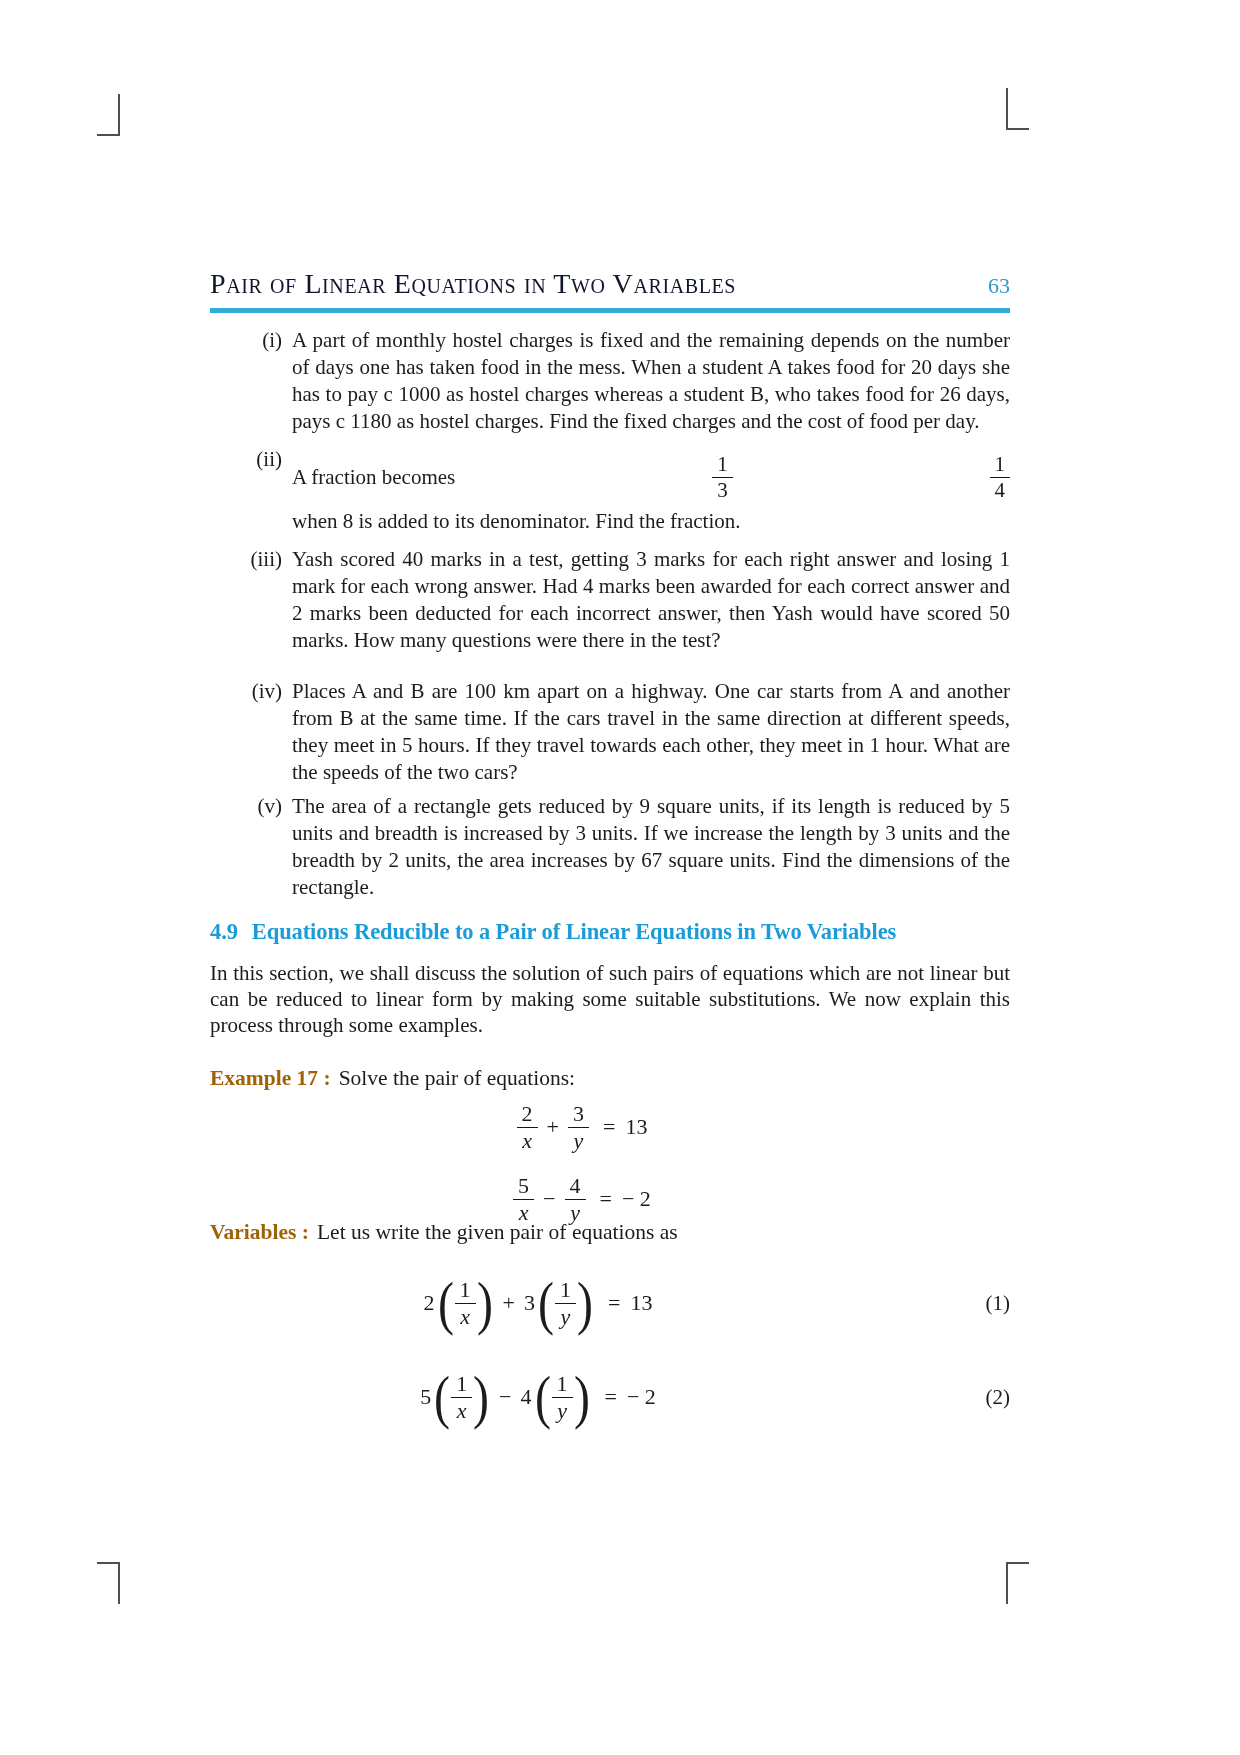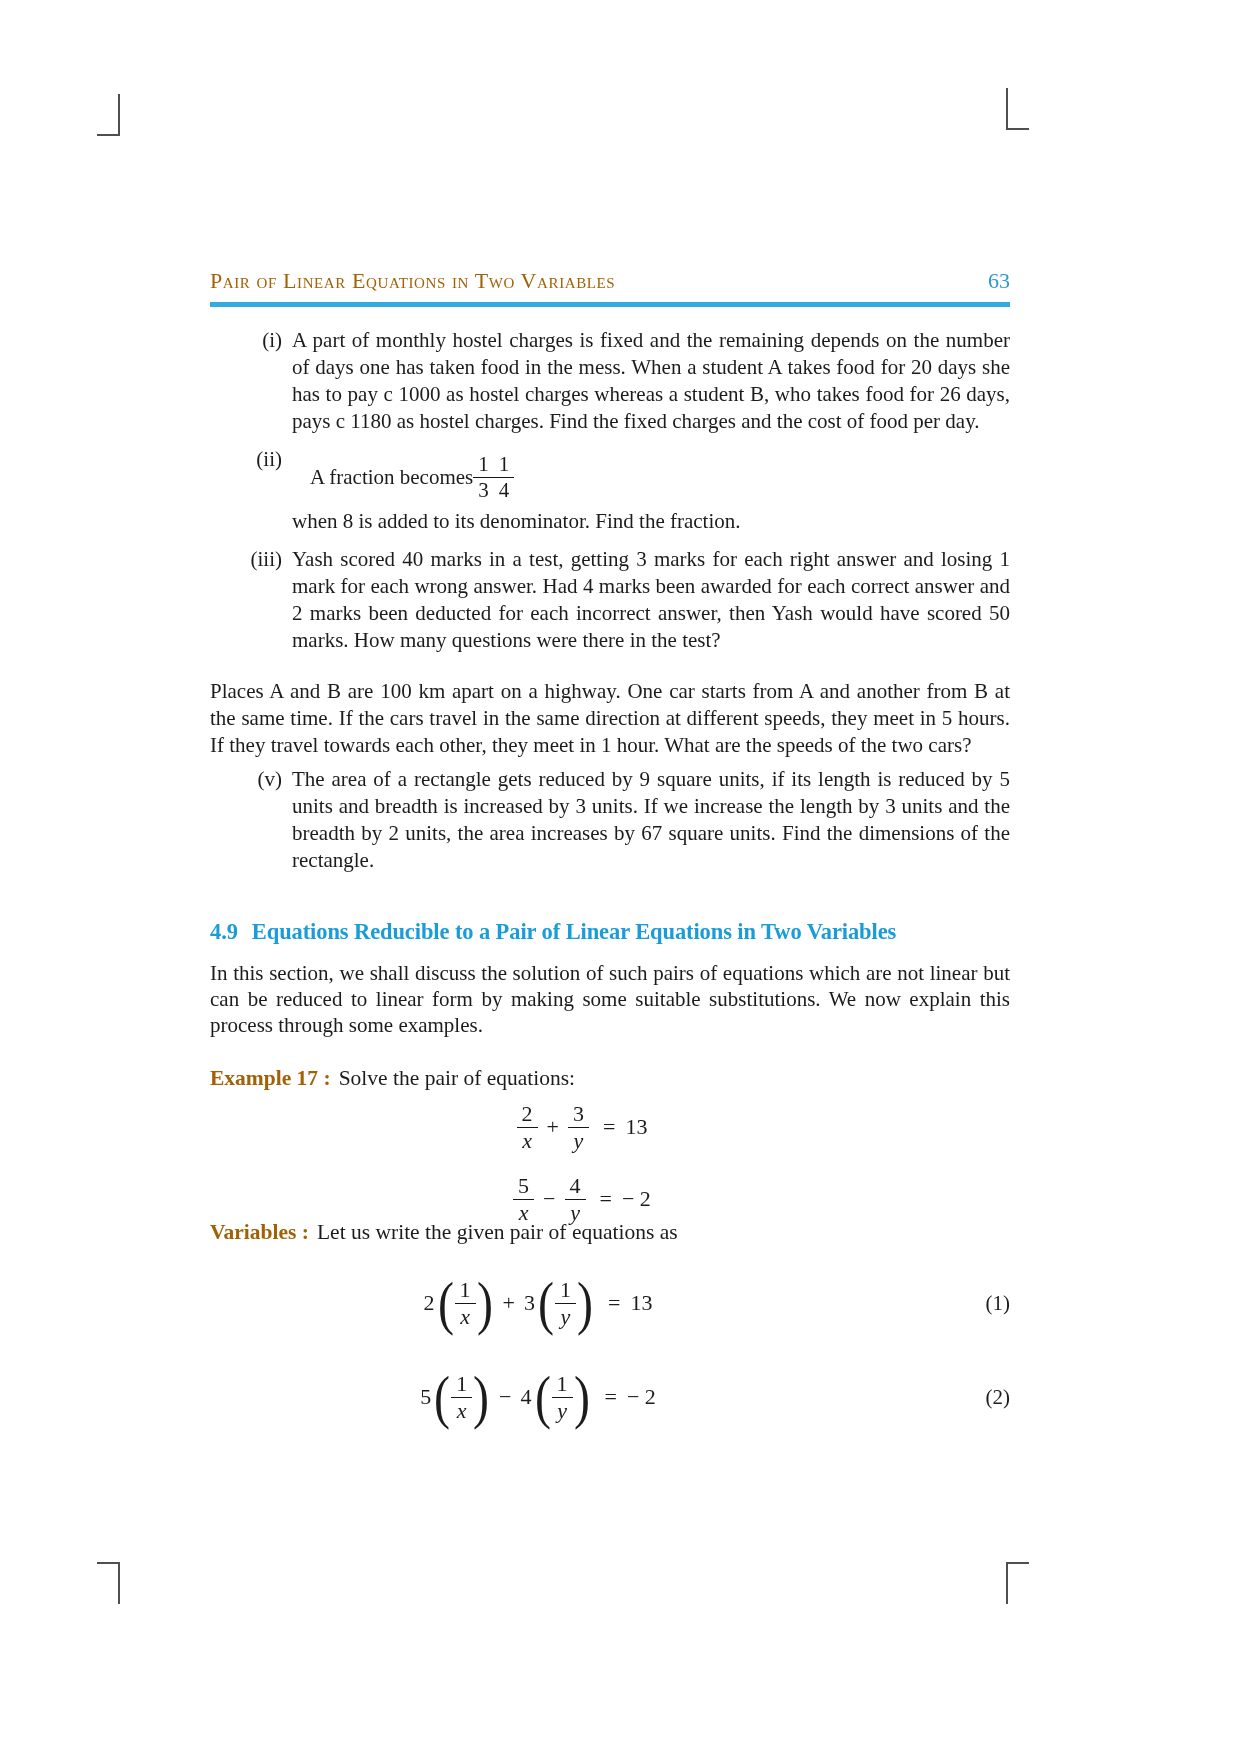--- a/index.html
+++ b/index.html
@@ -13,31 +13,31 @@
   .crop.tr{left:1006px;top:88px;border-left:2.5px solid #4f4f4f;border-bottom:2.5px solid #4f4f4f;}
   .crop.bl{left:97px;top:1562px;border-right:2.5px solid #4f4f4f;border-top:2.5px solid #4f4f4f;}
   .crop.br{left:1006px;top:1562px;border-left:2.5px solid #4f4f4f;border-top:2.5px solid #4f4f4f;}
   
   .pageheader{
     position:absolute;left:210px;top:268px;width:800px;
     display:flex;justify-content:space-between;align-items:baseline;
     border-bottom:5px solid #33abdd;padding-bottom:8px;
   }
   .pageheader .ptitle{
-    font-variant:small-caps;font-size:22px;letter-spacing:.6px;color:#a16207;
+    font-variant:small-caps;font-size:28px;letter-spacing:.6px;color:#0f172a;
   }
   .pageheader .pnum{font-size:22px;color:#2d9cc6;}
   
   .plist{position:absolute;left:210px;top:327px;width:800px;font-size:21px;line-height:27px;}
   .item{display:flex;margin-bottom:11px;}
   .ilabel{width:82px;flex:0 0 82px;text-align:right;padding-right:10px;box-sizing:border-box;}
   .itext{flex:1;text-align:justify;}
   .item.iii{margin-bottom:24px}.item.iv{margin-bottom:7px}.item.v{margin-bottom:0}
   
-  .ii-line1{display:flex;align-items:center;white-space:nowrap;height:62px;margin-left:18px;}
+  .ii-line1{display:flex;align-items:center;justify-content:space-between;white-space:nowrap;height:62px;}
   
   .frac{display:inline-block;text-align:center;vertical-align:middle;line-height:1.08;}
   .frac .num{display:block;border-bottom:1.6px solid #161616;padding:0 5px 1px;}
   .frac .den{display:block;padding:1px 5px 0;}
   .var{font-style:italic;}
   
   .secheading{
     position:absolute;left:210px;top:919px;width:820px;
     font-size:22.5px;font-weight:bold;color:#1a9cd9;letter-spacing:-.1px;white-space:nowrap;
   }
@@ -103,20 +103,21 @@
       <div>when 8 is added to its denominator. Find the fraction.</div>
     </div>
   </div>
 
   <div class="item iii">
     <span class="ilabel">(iii)</span>
     <div class="itext">Yash scored 40 marks in a test, getting 3 marks for each right answer and losing 1 mark for each wrong answer. Had 4 marks been awarded for each correct answer and 2 marks been deducted for each incorrect answer, then Yash would have scored 50 marks. How many questions were there in the test?</div>
   </div>
 
   <div class="item iv">
+    <span class="ilabel">(iv)</span>
     <div class="itext">Places A and B are 100 km apart on a highway. One car starts from A and another from B at the same time. If the cars travel in the same direction at different speeds, they meet in 5 hours. If they travel towards each other, they meet in 1 hour. What are the speeds of the two cars?</div>
   </div>
 
   <div class="item v">
     <span class="ilabel">(v)</span>
     <div class="itext">The area of a rectangle gets reduced by 9 square units, if its length is reduced by 5 units and breadth is increased by 3 units. If we increase the length by 3 units and the breadth by 2 units, the area increases by 67 square units. Find the dimensions of the rectangle.</div>
   </div>
 
 </div>
 

